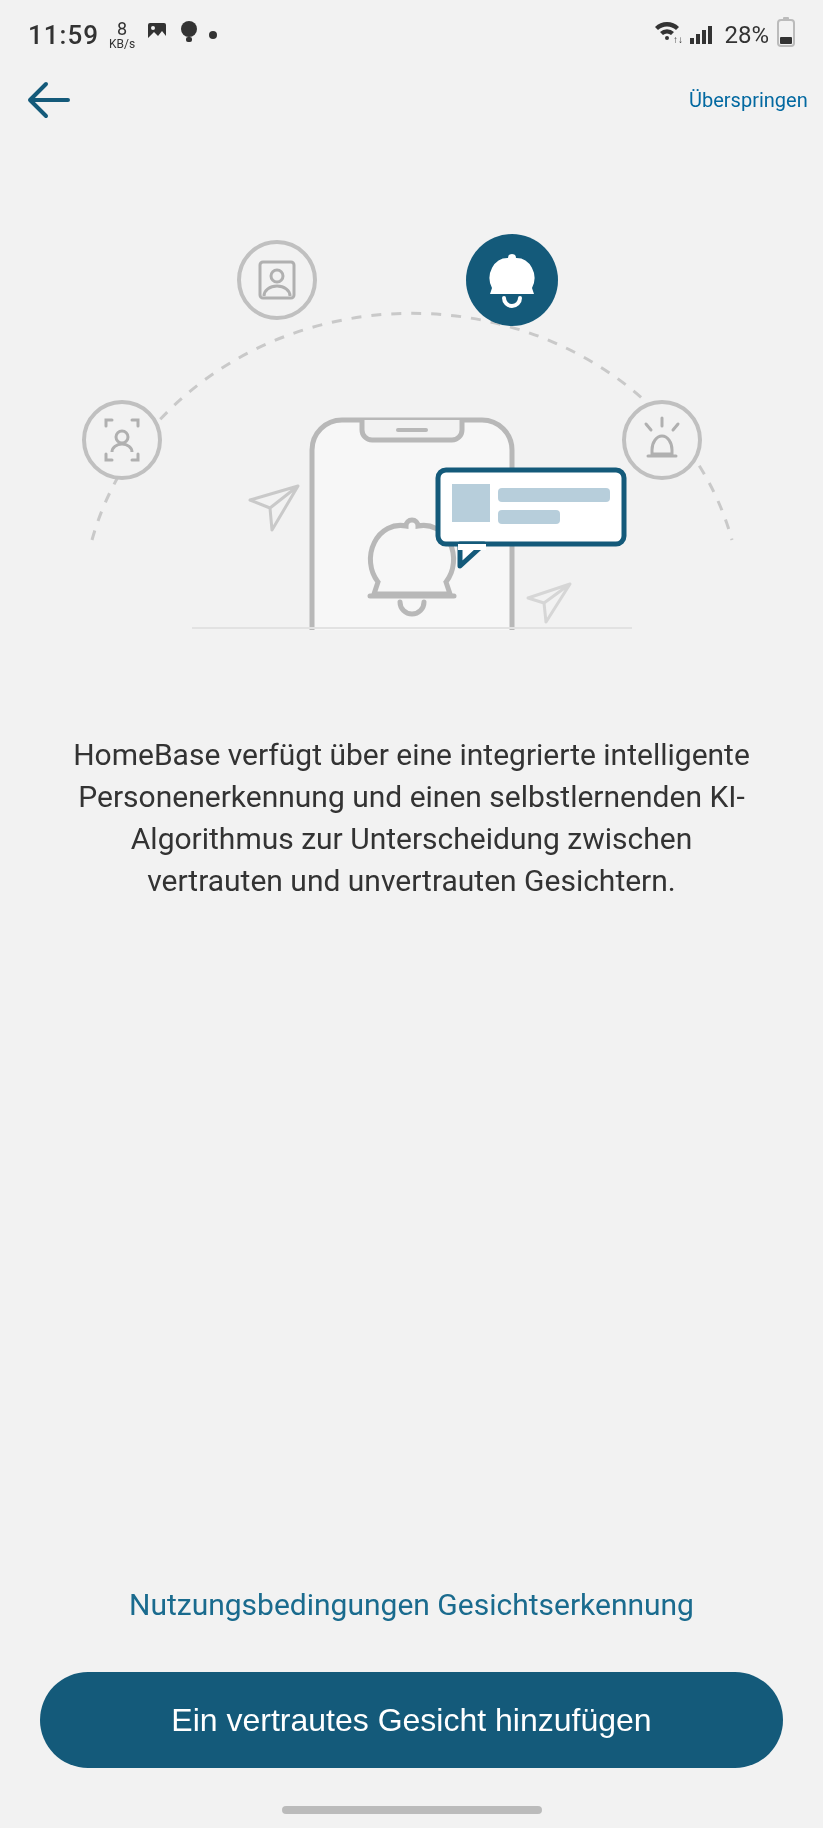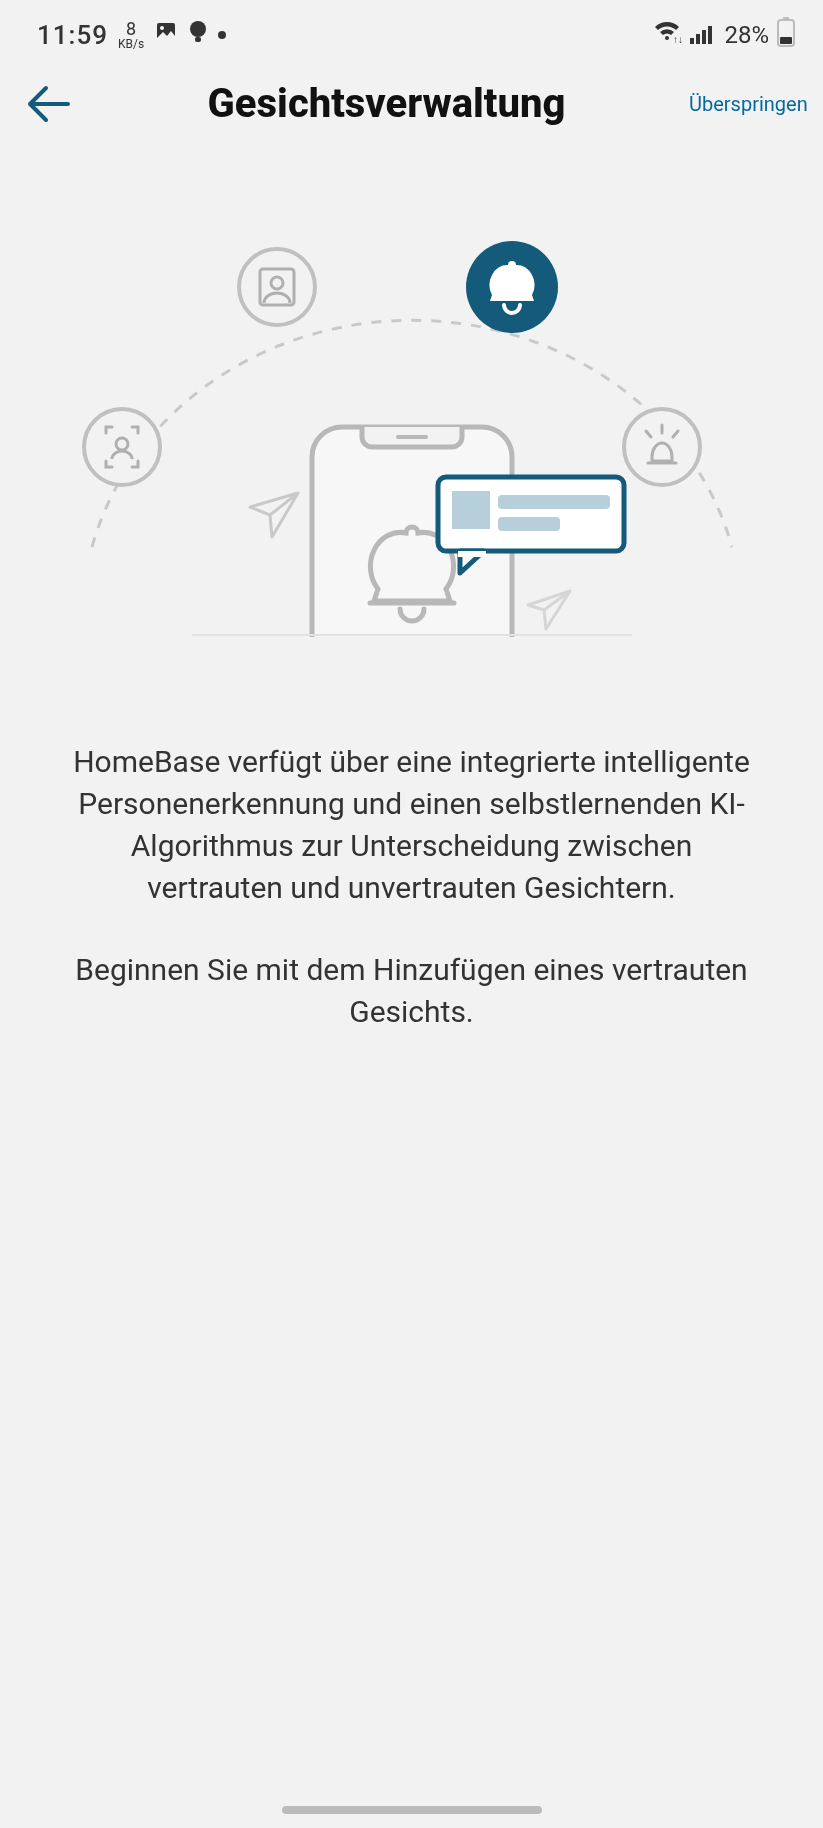--- a/index.html
+++ b/index.html
@@ -1,18 +1,18 @@
 <!DOCTYPE html>
 <html><head>
 <meta charset="utf-8">
 <style>
   * { margin: 0; padding: 0; box-sizing: border-box; }
   html, body { width: 823px; height: 1828px; background: #f2f2f2; font-family: -apple-system, BlinkMacSystemFont, "Segoe UI", Roboto, sans-serif; overflow: hidden; }
   .status-bar { height: 70px; display: flex; align-items: center; justify-content: space-between; padding: 0 28px; font-size: 26px; color: #333; }
-  .status-left { display: flex; align-items: center; gap: 10px; margin-left: 9px; }
+  .status-left { display: flex; align-items: center; gap: 10px; }
   .status-time { font-weight: 500; letter-spacing: 1px; }
   .kbs { font-size: 12px; line-height: 1; text-align: center; }
   .kbs .n { font-size: 18px; }
   .status-right { display: flex; align-items: center; gap: 8px; }
   .header { display: flex; align-items: center; justify-content: space-between; padding: 10px 24px 10px 24px; }
   .back { width: 60px; display: flex; align-items: center; justify-content: flex-start; cursor: pointer; }
   .title { font-size: 40px; font-weight: 800; color: #111; text-align: center; flex: 1; }
   .skip { width: 110px; font-size: 20px; color: #0369a1; text-align: center; line-height: 1.2; cursor: pointer; }
   .illustration { margin-top: 60px; display: flex; justify-content: center; padding: 0 20px; }
   .desc { margin-top: 104px; padding: 0 60px; text-align: center; color: #333; font-size: 30px; line-height: 1.4; }
@@ -72,21 +72,20 @@
     </span>
   </div>
 </div>
 
 <div class="header">
   <div class="back">
     <svg width="46" height="40" viewBox="0 0 46 40">
       <path d="M22 4 L6 20 L22 36 M6 20 H44" stroke="#145a7a" stroke-width="4" fill="none" stroke-linecap="round" stroke-linejoin="round"></path>
     </svg>
   </div>
-  <div class="title">Gesichtsverwaltung</div>
   <div class="skip">Überspringen</div>
 </div>
 
 <div class="illustration">
   <svg width="700" height="440" viewBox="0 0 700 440">
 
     <path d="M 30 350 A 330 300 0 0 1 670 350" stroke="#c9c9c9" stroke-width="3" stroke-dasharray="10 10" fill="none"></path>
 
     <g>
       <circle cx="60" cy="250" r="38" fill="#f2f2f2" stroke="#c0c0c0" stroke-width="4"></circle>
@@ -142,19 +141,20 @@
     <g>
       <path d="M466 408 L508 394 L484 432 L482 413 Z M482 413 L508 394" stroke="#d6d6d6" stroke-width="3" fill="none" stroke-linejoin="round"></path>
     </g>
 
     <line x1="130" y1="438" x2="570" y2="438" stroke="#e2e2e2" stroke-width="2"></line>
   </svg>
 </div>
 
 <div class="desc">
   <p>HomeBase verfügt über eine integrierte intelligente Personenerkennung und einen selbstlernenden KI-Algorithmus zur Unterscheidung zwischen vertrauten und unvertrauten Gesichtern.</p>
-  <p>Beginnen Sie mit dem Hinzufügen eines vertrauten Gesichts.</p>
 </div>
 
 <div class="bottom">
+  <div class="terms">Nutzungsbedingungen Gesichtserkennung</div>
+  <button class="cta">Ein vertrautes Gesicht hinzufügen</button>
 </div>
 
 <div class="homebar"></div>
 
 </body></html>

